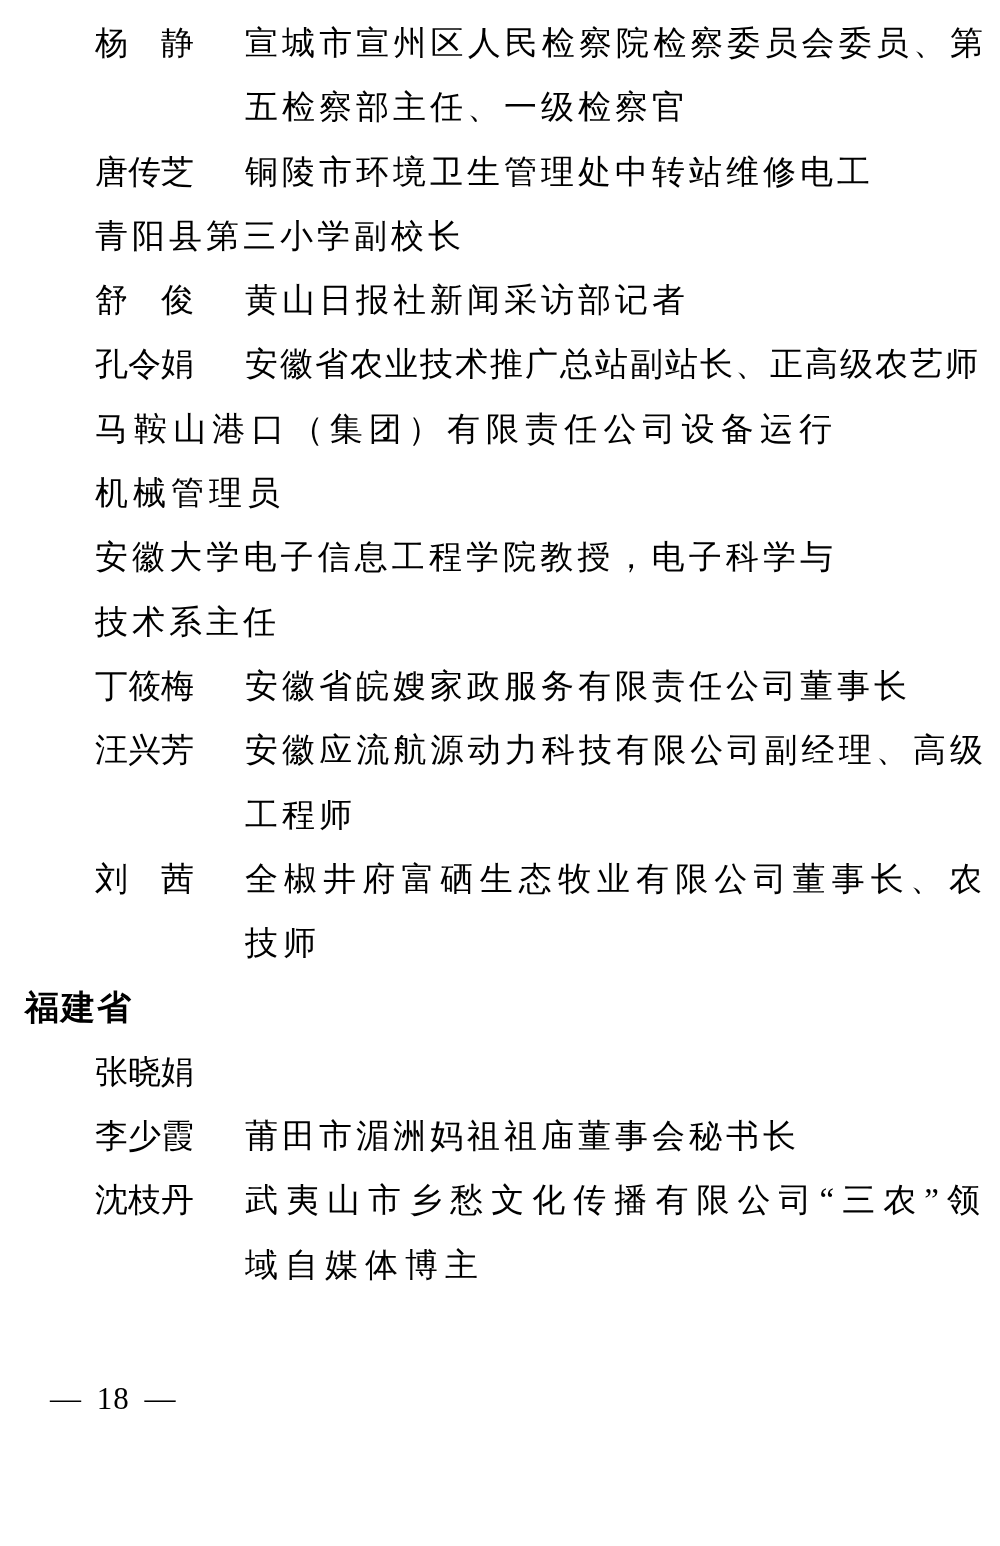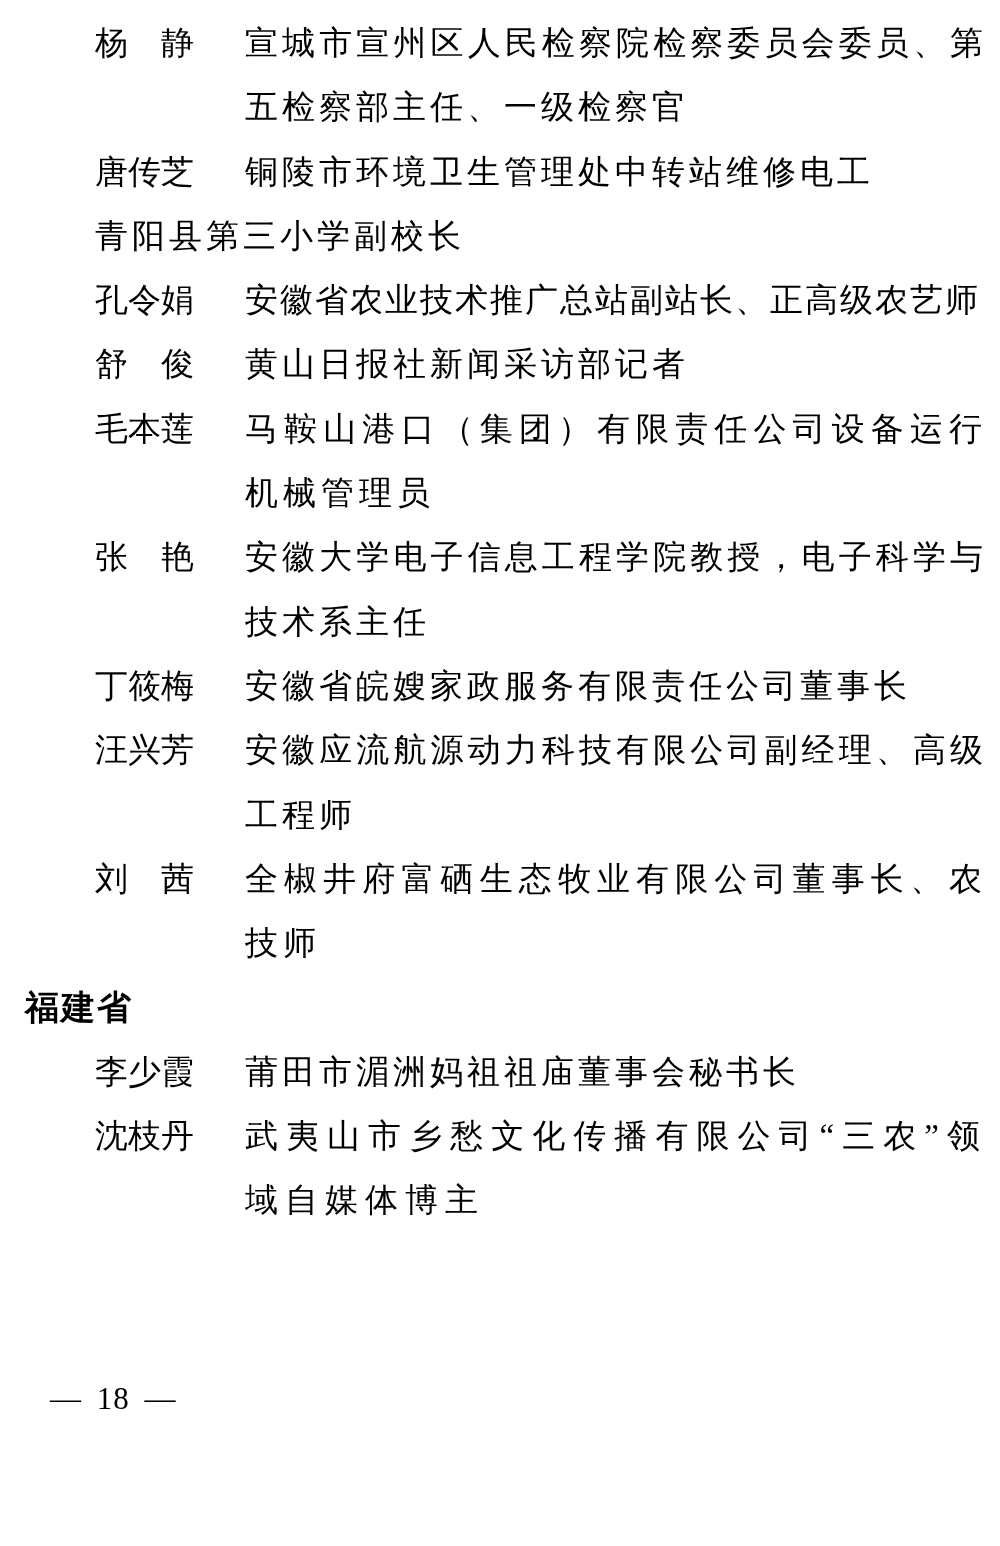--- a/index.html
+++ b/index.html
@@ -73,36 +73,34 @@
     <div class="entry">
       <div class="name">唐传芝</div>
       <div class="desc">铜陵市环境卫生管理处中转站维修电工</div>
     </div>
 
     <div class="entry">
       <div class="desc">青阳县第三小学副校长</div>
     </div>
 
     <div class="entry">
+      <div class="name">舒　俊</div>
+      <div class="desc">黄山日报社新闻采访部记者</div>
+    </div>
+
+    <div class="entry">
       <div class="name">孔令娟</div>
       <div class="desc sp2">安徽省农业技术推广总站副站长、正高级农艺师</div>
     </div>
 
     <div class="entry">
-      <div class="name">舒　俊</div>
-      <div class="desc">黄山日报社新闻采访部记者</div>
-    </div>
-
-    <div class="entry">
-      <div class="name">毛本莲</div>
       <div class="desc sp5">马鞍山港口（集团）有限责任公司设备运行机械管理员</div>
     </div>
 
     <div class="entry">
-      <div class="name">张　艳</div>
       <div class="desc">安徽大学电子信息工程学院教授，电子科学与技术系主任</div>
     </div>
 
     <div class="entry">
       <div class="name">丁筱梅</div>
       <div class="desc">安徽省皖嫂家政服务有限责任公司董事长</div>
     </div>
 
     <div class="entry">
       <div class="name">汪兴芳</div>
@@ -110,20 +108,21 @@
     </div>
 
     <div class="entry">
       <div class="name">刘　茜</div>
       <div class="desc sp5">全椒井府富硒生态牧业有限公司董事长、农技师</div>
     </div>
 
     <div class="province">福建省</div>
 
     <div class="entry">
+      <div class="name">张晓娟</div>
     </div>
 
 
     <div class="entry">
       <div class="name">李少霞</div>
       <div class="desc">莆田市湄洲妈祖祖庙董事会秘书长</div>
     </div>
 
     <div class="entry">
       <div class="name">沈枝丹</div>

